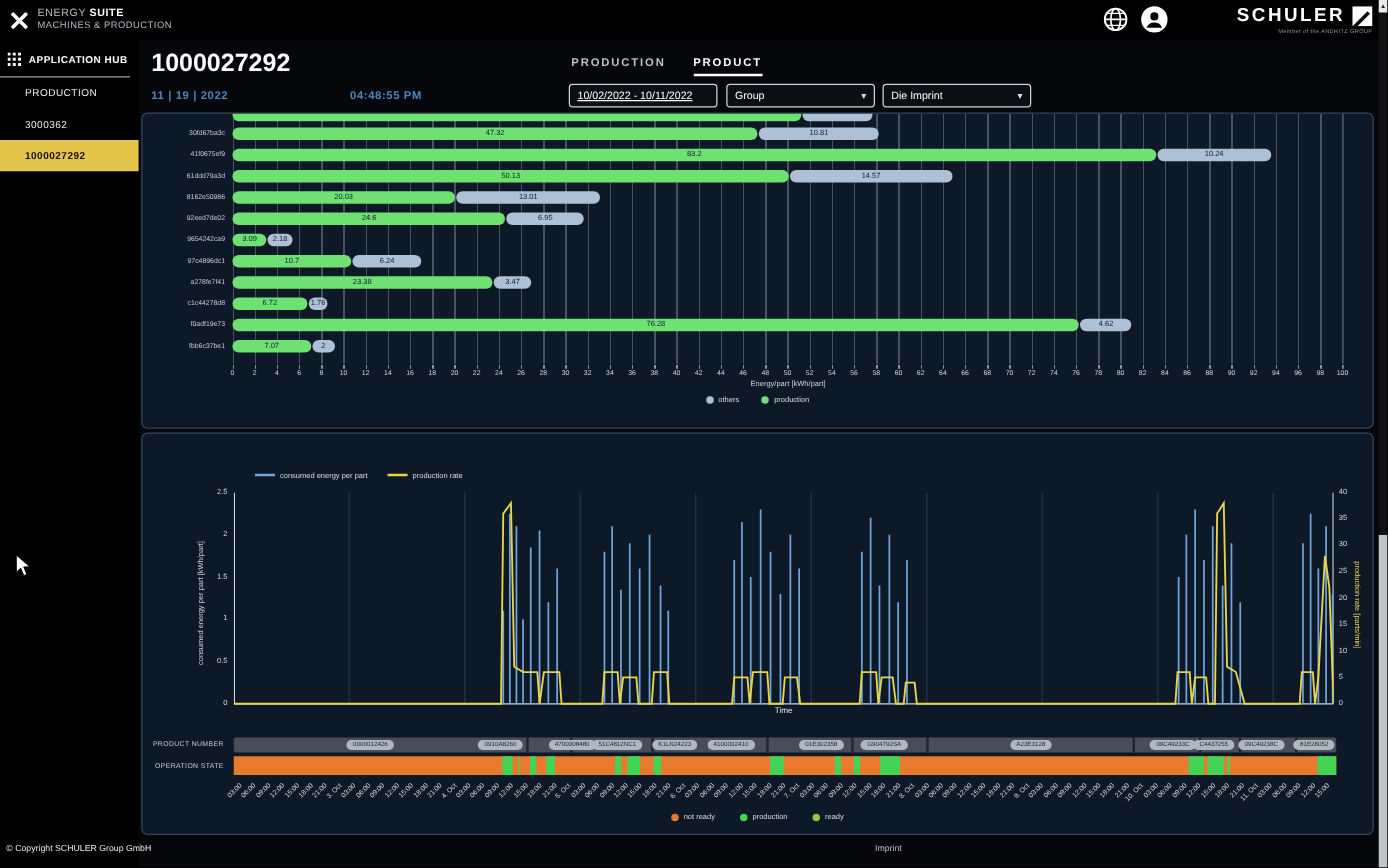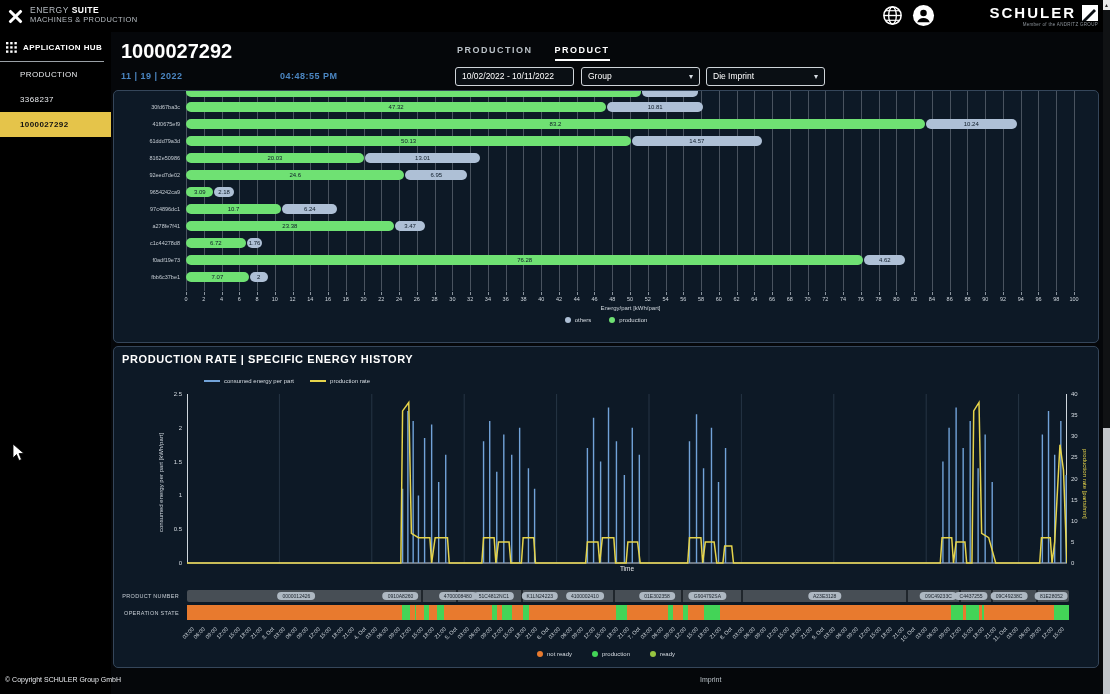--- a/index.html
+++ b/index.html
@@ -147,33 +147,33 @@
             <rect x="9.2" y="4.6" width="2.6" height="2.6"></rect>
             <rect x="0" y="9.2" width="2.6" height="2.6"></rect>
             <rect x="4.6" y="9.2" width="2.6" height="2.6"></rect>
             <rect x="9.2" y="9.2" width="2.6" height="2.6"></rect>
           </g>
         </svg>
       <span>APPLICATION HUB</span>
     </div>
     <div class="hub-divider"></div>
     <div class="side-item">PRODUCTION</div>
-    <div class="side-item">3368237</div>
+    <div class="side-item">3000362</div>
     <div class="side-item selected">1000027292</div>
   </div>
 
   <div class="main">
     <div class="page-title">1000027292</div>
     <div class="tabs">
       <div class="tab">PRODUCTION</div>
       <div class="tab active">PRODUCT</div>
     </div>
     <div class="blue-date" style="left:10px;">11 | 19 | 2022</div>
     <div class="blue-date" style="left:169px;">04:48:55 PM</div>
-    <div class="filter-box" style="left:344px;">
+    <div class="filter-box" style="left:344px;text-decoration:underline;">
       <span>10/02/2022 - 10/11/2022</span>
     </div>
     <div class="filter-box" style="left:470px;">
       <span>Group</span>
       <span class="chev">▾</span>
     </div>
     <div class="filter-box" style="left:595px;">
       <span>Die Imprint</span>
       <span class="chev">▾</span>
     </div>
@@ -295,21 +295,20 @@
           <span style="left: 888px;">100</span>
         </div>
       <div class="xlabel1">Energy/part [kWh/part]</div>
       <div class="legend-row">
         <span><span class="dot" style="background:#aec0d6"></span><span>others</span></span>
         <span><span class="dot" style="background:#6fe173"></span><span>production</span></span>
       </div>
     </div>
 
     <div class="panel panel2">
-      <div class="p2-title">PRODUCTION RATE | SPECIFIC ENERGY HISTORY</div>
       <div class="p2-legend">
         <span><span class="legline" style="background:#72a3d9"></span><span>consumed energy per part</span></span>
         <span><span class="legline" style="background:#e6d44b"></span><span>production rate</span></span>
       </div>
       <svg class="hist-svg" id="hist-svg" width="880" height="171">
           <line x1="92.4" y1="0" x2="92.4" y2="169" stroke="#263545" stroke-width="1"></line>
           <line x1="184.8" y1="0" x2="184.8" y2="169" stroke="#263545" stroke-width="1"></line>
           <line x1="277.20000000000005" y1="0" x2="277.20000000000005" y2="169" stroke="#263545" stroke-width="1"></line>
           <line x1="369.6" y1="0" x2="369.6" y2="169" stroke="#263545" stroke-width="1"></line>
           <line x1="462" y1="0" x2="462" y2="169" stroke="#263545" stroke-width="1"></line>

